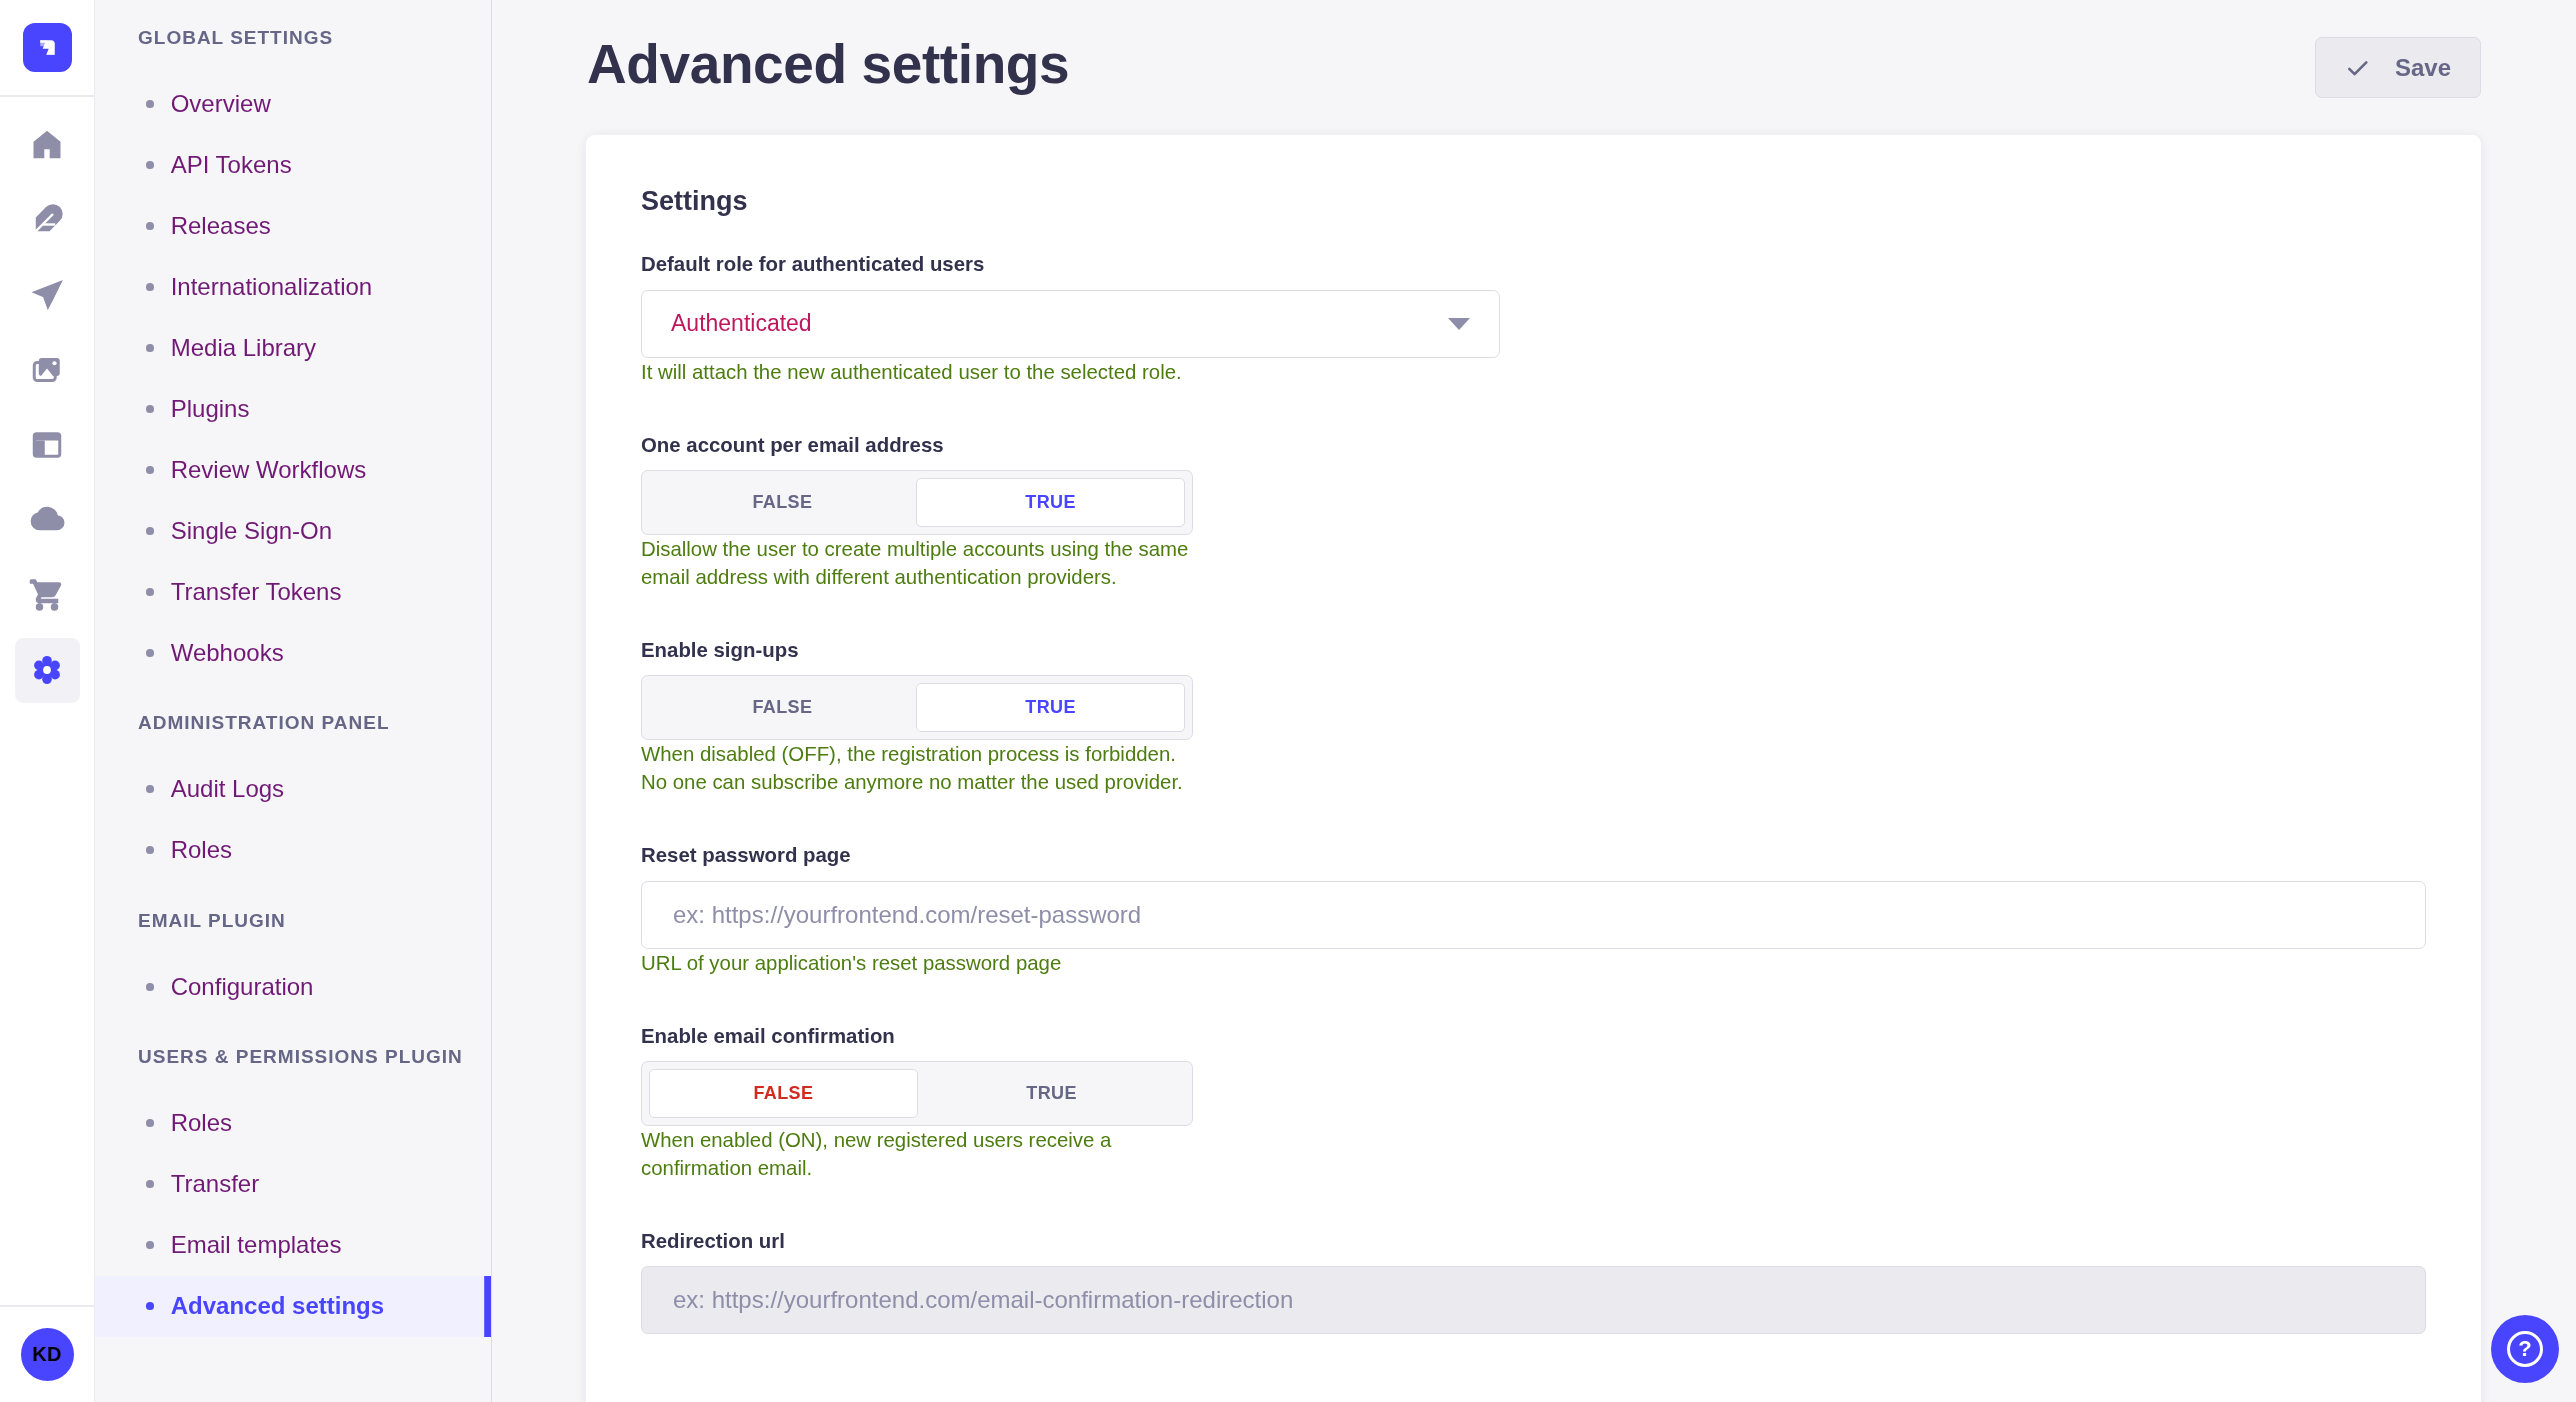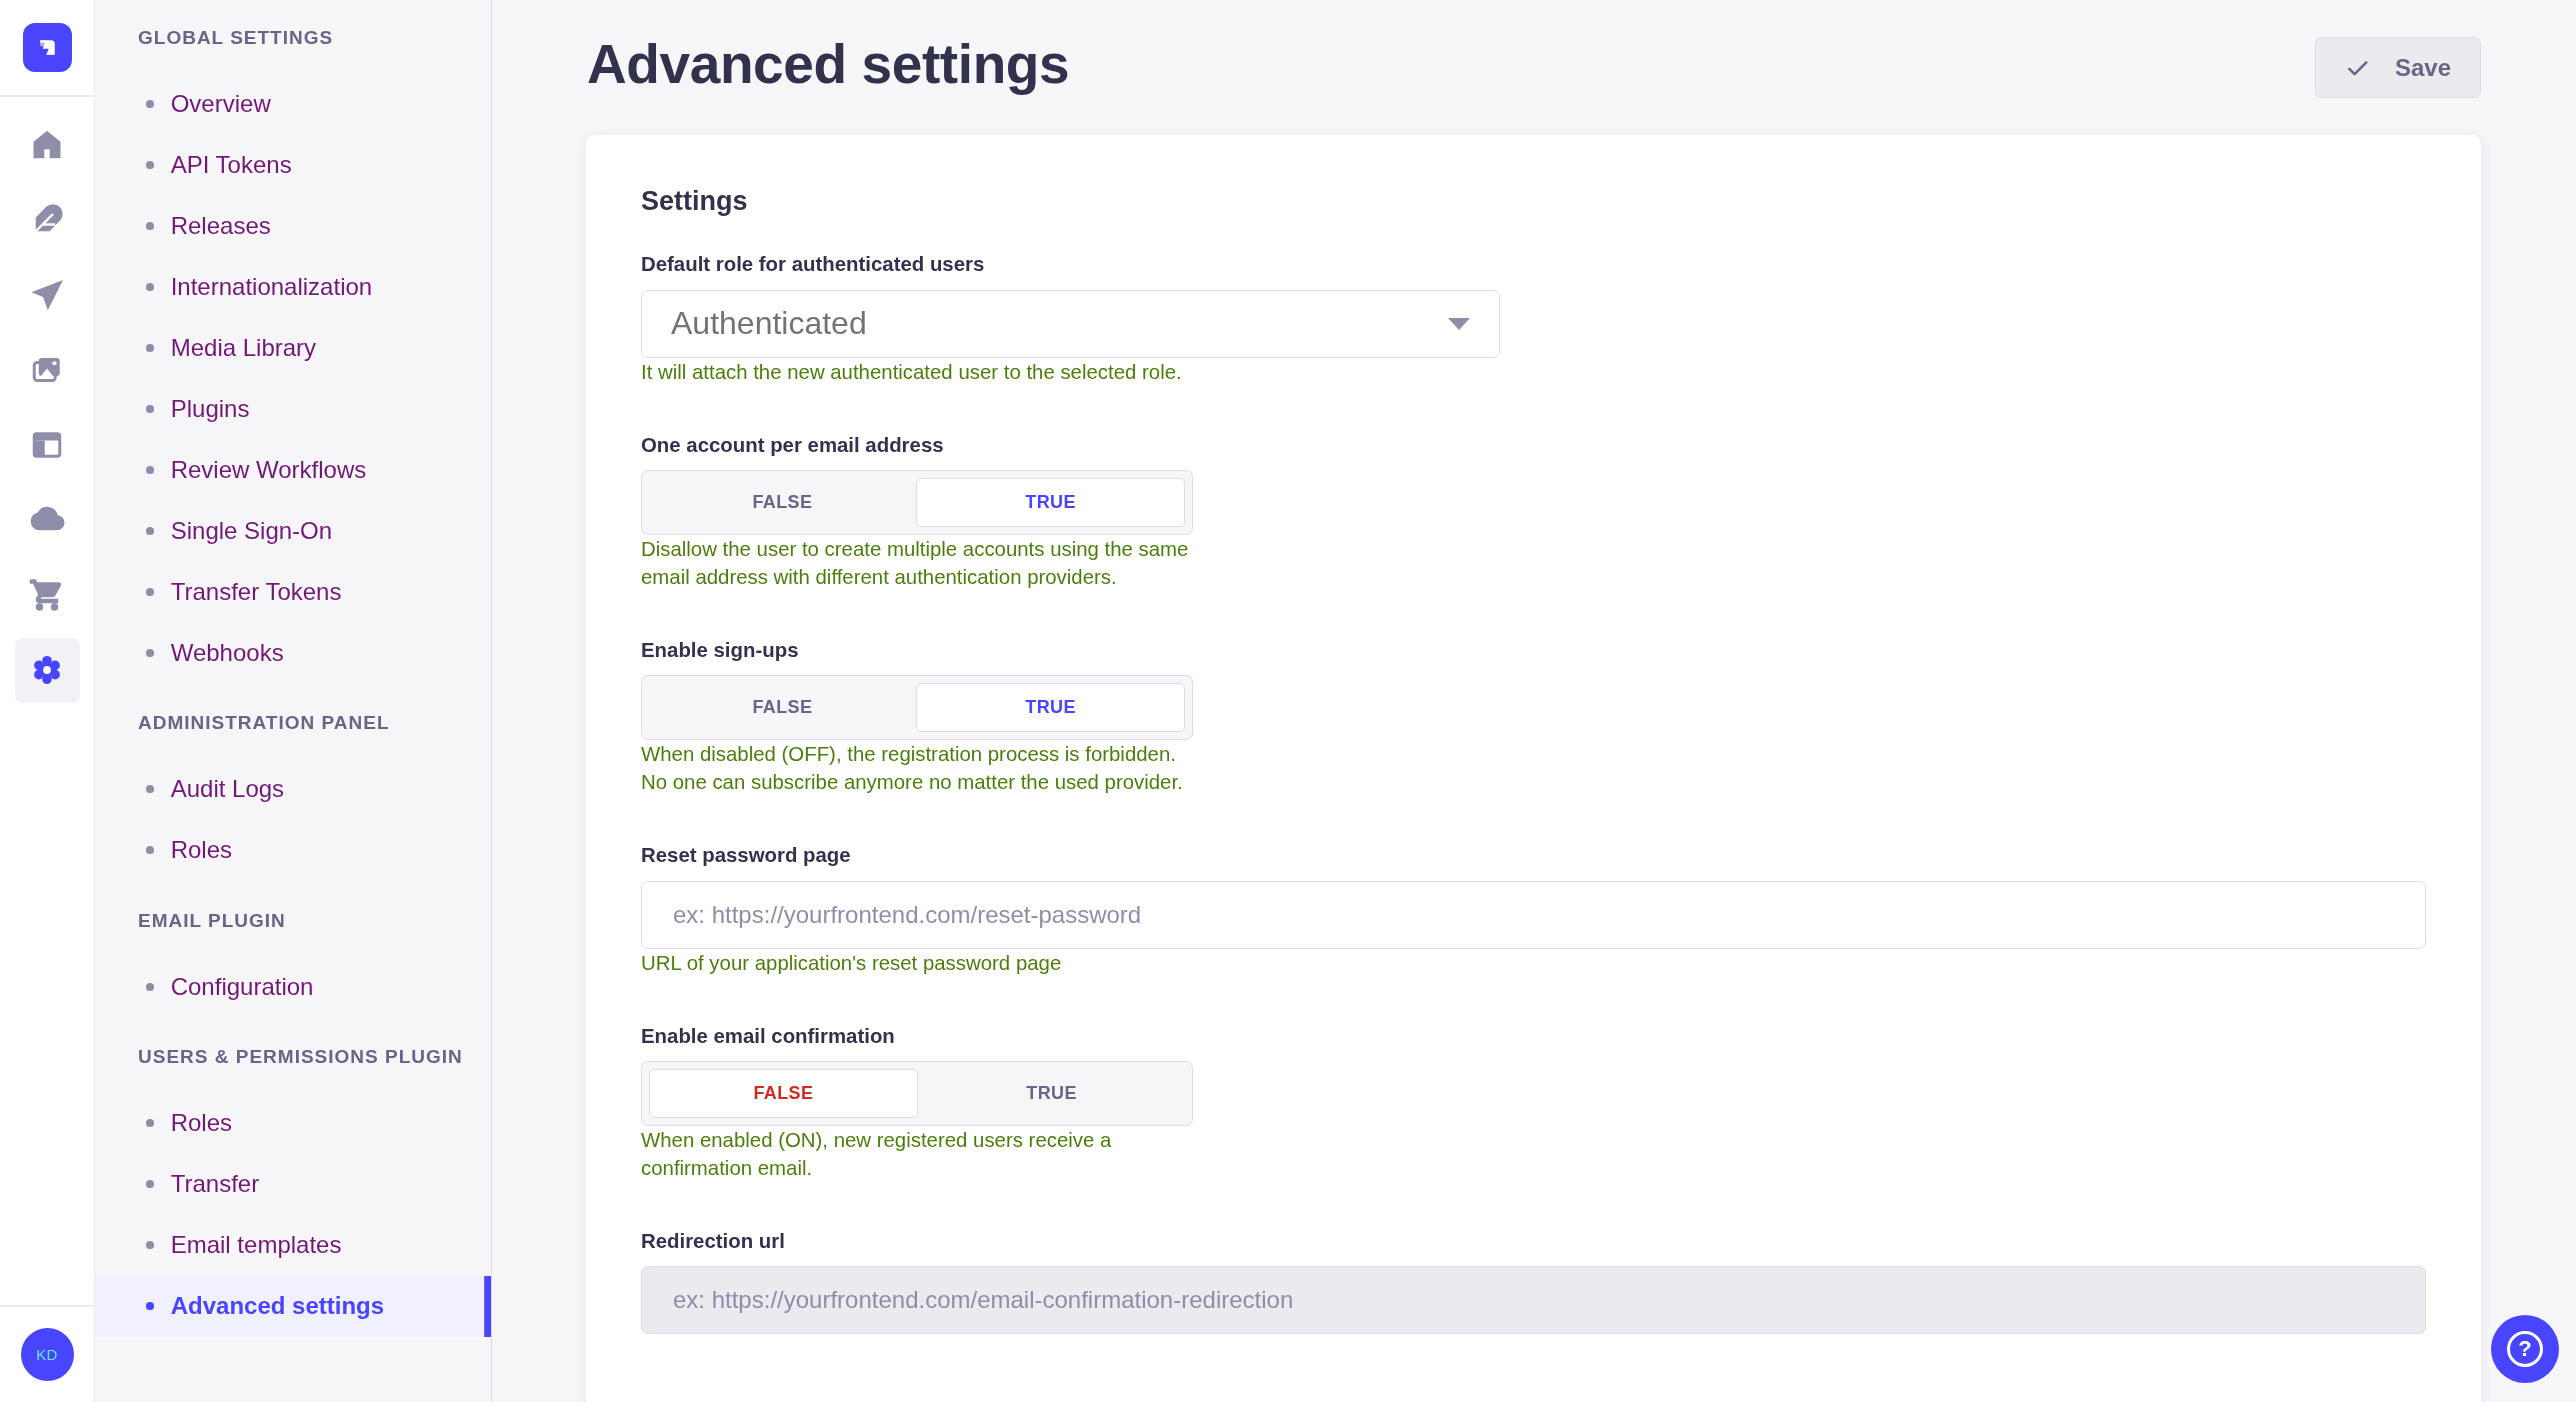--- a/index.html
+++ b/index.html
@@ -29,22 +29,22 @@
   }
   .rail-item svg { width:36px; height:36px; }
   .rail-item .ico { fill:#8e8ea9; stroke:#8e8ea9; }
   .rail-item.active .bg {
     width:65px; height:65px; border-radius:8.5px; background:#f1f1f6;
     display:flex; align-items:center; justify-content:center;
   }
   .rail-bottom { margin-top:auto; width:100%; }
   .avatar-zone { height:95px; display:flex; align-items:center; justify-content:center; }
   .avatar {
-    width:53px; height:53px; border-radius:50%; background:#4945ff; color:#5eead4;
-    font-size:15px; font-weight:400; display:flex; align-items:center; justify-content:center;
+    width:53px; height:53px; border-radius:50%; background:#4945ff; color:#000000;
+    font-size:20px; font-weight:700; display:flex; align-items:center; justify-content:center;
     cursor:pointer; letter-spacing:0.4px;
   }
 
   
   .sidebar {
     width:397px; flex-shrink:0; background:#f6f6f9; border-right:1.7px solid #dcdce4;
     padding-top:22px; overflow:hidden;
   }
   .side-heading {
     margin:24px 0 20.4px 43px; font-size:19px; font-weight:700; letter-spacing:1px;
@@ -86,21 +86,21 @@
   .field { margin-top:48px; }
   .field:first-of-type { margin-top:0; }
   .field-label { font-size:20.4px; font-weight:700; color:#32324d; margin-bottom:13.6px; }
   .hint { font-size:20.4px; color:#4d7c0f; line-height:28px; }
   .hint.narrow { max-width:554px; }
 
   .select-box {
     width:859px; height:68px; background:#fff; border:1.7px solid #dcdce4; border-radius:6.8px;
     display:flex; align-items:center; justify-content:space-between; padding:0 29px; cursor:pointer;
   }
-  .select-box .val { font-size:32px; color:#737373; }
+  .select-box .val { font-size:23px; color:#be185d; }
   .caret {
     width:0; height:0; border-left:11px solid transparent; border-right:11px solid transparent;
     border-top:12.8px solid #8e8ea9;
   }
 
   .toggle {
     width:552px; background:#f6f6f9; border:1.7px solid #dcdce4; border-radius:6.8px;
     padding:6.8px; display:flex;
   }
   .toggle .seg {

